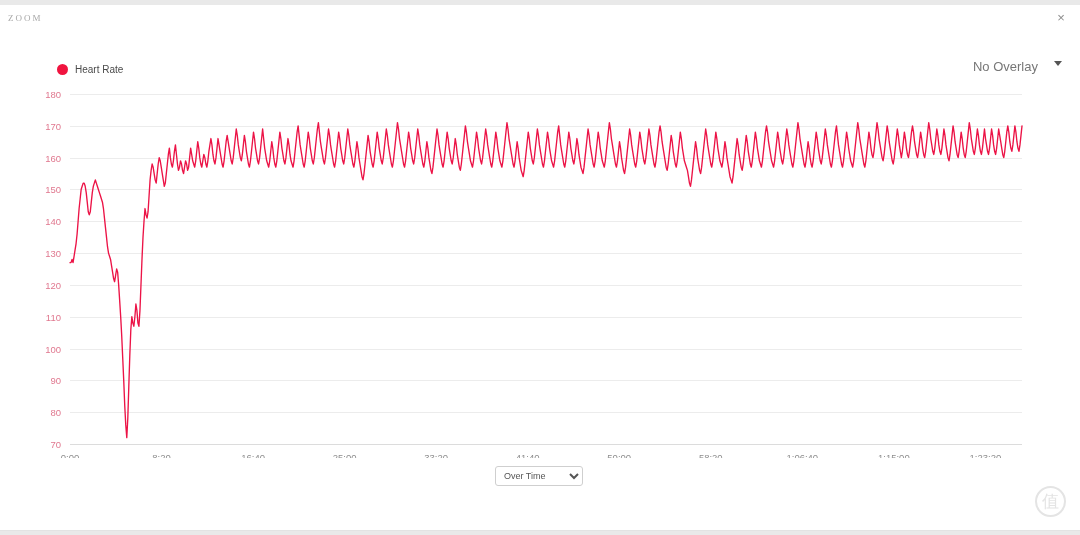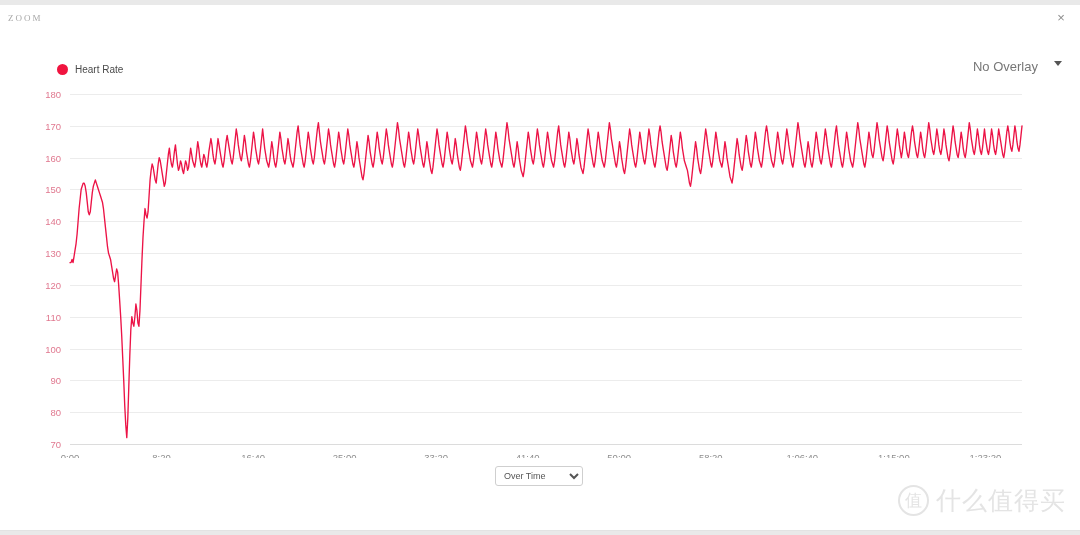--- a/index.html
+++ b/index.html
@@ -276,17 +276,16 @@
             <text x="985.3846153846154" y="378" class="xtick">1:23:20</text>
           </g>
         <path id="hr-path" class="hr-line" d="M70.00 179.64 L71.01 179.64 L72.03 176.45 L73.04 179.64 L74.06 173.27 L75.07 166.91 L76.08 160.55 L77.10 151.00 L78.11 138.27 L79.12 125.55 L80.14 116.00 L81.15 106.45 L82.17 103.27 L83.18 100.09 L84.19 100.09 L85.21 103.27 L86.22 109.64 L87.24 119.18 L88.25 128.73 L89.26 131.91 L90.28 128.73 L91.29 119.18 L92.30 109.64 L93.32 103.27 L94.33 100.09 L95.35 96.91 L96.36 100.09 L97.37 103.27 L98.39 106.45 L99.40 109.64 L100.42 112.82 L101.43 116.00 L102.44 119.18 L103.46 125.55 L104.47 135.09 L105.48 144.64 L106.50 154.18 L107.51 163.73 L108.53 170.09 L109.54 173.27 L110.55 176.45 L111.57 182.82 L112.58 189.18 L113.60 195.55 L114.61 198.73 L115.62 192.36 L116.64 186.00 L117.65 189.18 L118.66 201.91 L119.68 217.82 L120.69 233.73 L121.71 252.82 L122.72 275.09 L123.73 297.36 L124.75 322.82 L125.76 341.91 L126.78 354.64 L127.79 335.55 L128.80 303.73 L129.82 271.91 L130.83 246.45 L131.84 233.73 L132.86 240.09 L133.87 243.27 L134.89 233.73 L135.90 221.00 L136.91 227.36 L137.93 240.09 L138.94 243.27 L139.96 227.36 L140.97 201.91 L141.98 176.45 L143.00 154.18 L144.01 138.27 L145.02 125.55 L146.04 131.91 L147.05 135.09 L148.07 128.73 L149.08 112.82 L150.09 96.91 L151.11 87.36 L152.12 81.00 L153.14 84.18 L154.15 90.55 L155.16 96.91 L156.18 100.09 L157.19 90.55 L158.20 81.00 L159.22 74.64 L160.23 77.82 L161.25 84.18 L162.26 90.55 L163.27 96.91 L164.29 103.27 L165.30 100.09 L166.32 90.55 L167.33 81.00 L168.34 71.45 L169.36 65.09 L170.37 74.64 L171.38 81.00 L172.40 84.18 L173.41 77.82 L174.43 68.27 L175.44 61.91 L176.45 71.45 L177.47 81.00 L178.48 87.36 L179.50 84.18 L180.51 77.82 L181.52 81.00 L182.54 87.36 L183.55 90.55 L184.56 84.18 L185.58 77.82 L186.59 81.00 L187.61 87.36 L188.62 84.18 L189.63 74.64 L190.65 65.09 L191.66 71.45 L192.68 77.82 L193.69 81.00 L194.70 84.18 L195.72 77.82 L196.73 68.27 L197.74 58.73 L198.76 65.09 L199.77 74.64 L200.79 81.00 L201.80 84.18 L202.81 77.82 L203.83 71.45 L204.84 74.64 L205.86 81.00 L206.87 84.18 L207.88 77.82 L208.90 68.27 L209.91 61.91 L210.92 55.55 L211.94 61.91 L212.95 71.45 L213.97 77.82 L214.98 81.00 L215.99 74.64 L217.01 65.09 L218.02 55.55 L219.04 61.91 L220.05 68.27 L221.06 74.64 L222.08 81.00 L223.09 84.18 L224.10 77.82 L225.12 68.27 L226.13 58.73 L227.15 52.36 L228.16 58.73 L229.17 65.09 L230.19 71.45 L231.20 77.82 L232.22 81.00 L233.23 74.64 L234.24 65.09 L235.26 55.55 L236.27 46.00 L237.28 52.36 L238.30 61.91 L239.31 68.27 L240.33 74.64 L241.34 77.82 L242.35 71.45 L243.37 61.91 L244.38 52.36 L245.40 58.73 L246.41 68.27 L247.42 74.64 L248.44 81.00 L249.45 84.18 L250.46 77.82 L251.48 68.27 L252.49 58.73 L253.51 49.18 L254.52 55.55 L255.53 65.09 L256.55 71.45 L257.56 77.82 L258.58 81.00 L259.59 74.64 L260.60 65.09 L261.62 55.55 L262.63 46.00 L263.64 55.55 L264.66 65.09 L265.67 71.45 L266.69 77.82 L267.70 81.00 L268.71 84.18 L269.73 77.82 L270.74 68.27 L271.76 58.73 L272.77 65.09 L273.78 74.64 L274.80 81.00 L275.81 84.18 L276.82 77.82 L277.84 68.27 L278.85 58.73 L279.87 49.18 L280.88 55.55 L281.89 65.09 L282.91 71.45 L283.92 77.82 L284.94 81.00 L285.95 74.64 L286.96 65.09 L287.98 55.55 L288.99 61.91 L290.00 71.45 L291.02 77.82 L292.03 81.00 L293.05 84.18 L294.06 77.82 L295.07 68.27 L296.09 58.73 L297.10 49.18 L298.12 42.82 L299.13 52.36 L300.14 61.91 L301.16 68.27 L302.17 74.64 L303.18 81.00 L304.20 84.18 L305.21 77.82 L306.23 68.27 L307.24 58.73 L308.25 49.18 L309.27 55.55 L310.28 65.09 L311.29 71.45 L312.31 77.82 L313.32 81.00 L314.34 74.64 L315.35 65.09 L316.36 55.55 L317.38 46.00 L318.39 39.64 L319.41 49.18 L320.42 58.73 L321.43 65.09 L322.45 71.45 L323.46 77.82 L324.47 81.00 L325.49 74.64 L326.50 65.09 L327.52 55.55 L328.53 46.00 L329.54 52.36 L330.56 61.91 L331.57 68.27 L332.59 74.64 L333.60 81.00 L334.61 84.18 L335.63 77.82 L336.64 68.27 L337.65 58.73 L338.67 49.18 L339.68 55.55 L340.70 65.09 L341.71 71.45 L342.72 77.82 L343.74 81.00 L344.75 74.64 L345.77 65.09 L346.78 55.55 L347.79 46.00 L348.81 52.36 L349.82 61.91 L350.83 68.27 L351.85 74.64 L352.86 81.00 L353.88 84.18 L354.89 77.82 L355.90 68.27 L356.92 58.73 L357.93 65.09 L358.95 74.64 L359.96 81.00 L360.97 87.36 L361.99 93.73 L363.00 96.91 L364.01 90.55 L365.03 81.00 L366.04 71.45 L367.06 61.91 L368.07 52.36 L369.08 58.73 L370.10 68.27 L371.11 74.64 L372.13 81.00 L373.14 84.18 L374.15 77.82 L375.17 68.27 L376.18 58.73 L377.19 49.18 L378.21 55.55 L379.22 65.09 L380.24 71.45 L381.25 77.82 L382.26 81.00 L383.28 74.64 L384.29 65.09 L385.31 55.55 L386.32 46.00 L387.33 52.36 L388.35 61.91 L389.36 68.27 L390.37 74.64 L391.39 81.00 L392.40 84.18 L393.42 77.82 L394.43 68.27 L395.44 58.73 L396.46 49.18 L397.47 39.64 L398.49 46.00 L399.50 55.55 L400.51 61.91 L401.53 68.27 L402.54 74.64 L403.55 81.00 L404.57 84.18 L405.58 77.82 L406.60 68.27 L407.61 58.73 L408.62 49.18 L409.64 55.55 L410.65 65.09 L411.67 71.45 L412.68 77.82 L413.69 81.00 L414.71 74.64 L415.72 65.09 L416.73 55.55 L417.75 46.00 L418.76 52.36 L419.78 61.91 L420.79 68.27 L421.80 74.64 L422.82 81.00 L423.83 84.18 L424.85 77.82 L425.86 68.27 L426.87 58.73 L427.89 65.09 L428.90 74.64 L429.91 81.00 L430.93 87.36 L431.94 90.55 L432.96 84.18 L433.97 74.64 L434.98 65.09 L436.00 55.55 L437.01 46.00 L438.03 52.36 L439.04 61.91 L440.05 68.27 L441.07 74.64 L442.08 81.00 L443.09 84.18 L444.11 77.82 L445.12 68.27 L446.14 58.73 L447.15 49.18 L448.16 55.55 L449.18 65.09 L450.19 71.45 L451.21 77.82 L452.22 81.00 L453.23 74.64 L454.25 65.09 L455.26 55.55 L456.27 61.91 L457.29 71.45 L458.30 77.82 L459.32 84.18 L460.33 87.36 L461.34 81.00 L462.36 71.45 L463.37 61.91 L464.39 52.36 L465.40 42.82 L466.41 49.18 L467.43 58.73 L468.44 65.09 L469.45 71.45 L470.47 77.82 L471.48 81.00 L472.50 84.18 L473.51 77.82 L474.52 68.27 L475.54 58.73 L476.55 49.18 L477.57 55.55 L478.58 65.09 L479.59 71.45 L480.61 77.82 L481.62 81.00 L482.63 74.64 L483.65 65.09 L484.66 55.55 L485.68 46.00 L486.69 52.36 L487.70 61.91 L488.72 68.27 L489.73 74.64 L490.75 81.00 L491.76 84.18 L492.77 77.82 L493.79 68.27 L494.80 58.73 L495.81 49.18 L496.83 55.55 L497.84 65.09 L498.86 71.45 L499.87 77.82 L500.88 81.00 L501.90 84.18 L502.91 77.82 L503.93 68.27 L504.94 58.73 L505.95 49.18 L506.97 39.64 L507.98 46.00 L508.99 55.55 L510.01 61.91 L511.02 68.27 L512.04 74.64 L513.05 81.00 L514.06 84.18 L515.08 77.82 L516.09 68.27 L517.11 58.73 L518.12 65.09 L519.13 74.64 L520.15 81.00 L521.16 87.36 L522.17 90.55 L523.19 93.73 L524.20 87.36 L525.22 77.82 L526.23 68.27 L527.24 58.73 L528.26 49.18 L529.27 55.55 L530.29 65.09 L531.30 71.45 L532.31 77.82 L533.33 81.00 L534.34 74.64 L535.35 65.09 L536.37 55.55 L537.38 46.00 L538.40 52.36 L539.41 61.91 L540.42 68.27 L541.44 74.64 L542.45 81.00 L543.47 84.18 L544.48 77.82 L545.49 68.27 L546.51 58.73 L547.52 49.18 L548.53 55.55 L549.55 65.09 L550.56 71.45 L551.58 77.82 L552.59 81.00 L553.60 84.18 L554.62 77.82 L555.63 68.27 L556.65 58.73 L557.66 49.18 L558.67 42.82 L559.69 52.36 L560.70 61.91 L561.71 68.27 L562.73 74.64 L563.74 81.00 L564.76 84.18 L565.77 77.82 L566.78 68.27 L567.80 58.73 L568.81 49.18 L569.83 55.55 L570.84 65.09 L571.85 71.45 L572.87 77.82 L573.88 81.00 L574.89 74.64 L575.91 65.09 L576.92 55.55 L577.94 61.91 L578.95 71.45 L579.96 77.82 L580.98 84.18 L581.99 87.36 L583.01 90.55 L584.02 84.18 L585.03 74.64 L586.05 65.09 L587.06 55.55 L588.07 46.00 L589.09 52.36 L590.10 61.91 L591.12 68.27 L592.13 74.64 L593.14 81.00 L594.16 84.18 L595.17 77.82 L596.19 68.27 L597.20 58.73 L598.21 49.18 L599.23 55.55 L600.24 65.09 L601.25 71.45 L602.27 77.82 L603.28 81.00 L604.30 84.18 L605.31 77.82 L606.32 68.27 L607.34 58.73 L608.35 49.18 L609.37 39.64 L610.38 46.00 L611.39 55.55 L612.41 61.91 L613.42 68.27 L614.43 74.64 L615.45 81.00 L616.46 84.18 L617.48 77.82 L618.49 68.27 L619.50 58.73 L620.52 65.09 L621.53 74.64 L622.55 81.00 L623.56 87.36 L624.57 90.55 L625.59 84.18 L626.60 74.64 L627.61 65.09 L628.63 55.55 L629.64 46.00 L630.66 52.36 L631.67 61.91 L632.68 68.27 L633.70 74.64 L634.71 81.00 L635.73 84.18 L636.74 77.82 L637.75 68.27 L638.77 58.73 L639.78 49.18 L640.79 55.55 L641.81 65.09 L642.82 71.45 L643.84 77.82 L644.85 81.00 L645.86 74.64 L646.88 65.09 L647.89 55.55 L648.91 46.00 L649.92 52.36 L650.93 61.91 L651.95 68.27 L652.96 74.64 L653.97 81.00 L654.99 84.18 L656.00 77.82 L657.02 68.27 L658.03 58.73 L659.04 49.18 L660.06 42.82 L661.07 49.18 L662.09 58.73 L663.10 65.09 L664.11 71.45 L665.13 77.82 L666.14 84.18 L667.15 87.36 L668.17 81.00 L669.18 71.45 L670.20 61.91 L671.21 52.36 L672.22 58.73 L673.24 68.27 L674.25 74.64 L675.27 81.00 L676.28 84.18 L677.29 77.82 L678.31 68.27 L679.32 58.73 L680.33 49.18 L681.35 55.55 L682.36 65.09 L683.38 71.45 L684.39 77.82 L685.40 81.00 L686.42 84.18 L687.43 87.36 L688.45 93.73 L689.46 100.09 L690.47 103.27 L691.49 96.91 L692.50 87.36 L693.51 77.82 L694.53 68.27 L695.54 58.73 L696.56 65.09 L697.57 74.64 L698.58 81.00 L699.60 87.36 L700.61 90.55 L701.63 84.18 L702.64 74.64 L703.65 65.09 L704.67 55.55 L705.68 46.00 L706.69 52.36 L707.71 61.91 L708.72 68.27 L709.74 74.64 L710.75 81.00 L711.76 84.18 L712.78 77.82 L713.79 68.27 L714.81 58.73 L715.82 49.18 L716.83 55.55 L717.85 65.09 L718.86 71.45 L719.87 77.82 L720.89 81.00 L721.90 84.18 L722.92 77.82 L723.93 68.27 L724.94 58.73 L725.96 65.09 L726.97 74.64 L727.99 81.00 L729.00 87.36 L730.01 93.73 L731.03 96.91 L732.04 100.09 L733.05 93.73 L734.07 84.18 L735.08 74.64 L736.10 65.09 L737.11 55.55 L738.12 61.91 L739.14 71.45 L740.15 77.82 L741.17 84.18 L742.18 87.36 L743.19 81.00 L744.21 71.45 L745.22 61.91 L746.23 52.36 L747.25 58.73 L748.26 68.27 L749.28 74.64 L750.29 81.00 L751.30 84.18 L752.32 77.82 L753.33 68.27 L754.35 58.73 L755.36 49.18 L756.37 55.55 L757.39 65.09 L758.40 71.45 L759.41 77.82 L760.43 81.00 L761.44 84.18 L762.46 77.82 L763.47 68.27 L764.48 58.73 L765.50 49.18 L766.51 42.82 L767.53 49.18 L768.54 58.73 L769.55 65.09 L770.57 71.45 L771.58 77.82 L772.59 81.00 L773.61 84.18 L774.62 77.82 L775.64 68.27 L776.65 58.73 L777.66 49.18 L778.68 55.55 L779.69 65.09 L780.71 71.45 L781.72 77.82 L782.73 81.00 L783.75 74.64 L784.76 65.09 L785.77 55.55 L786.79 46.00 L787.80 52.36 L788.82 61.91 L789.83 68.27 L790.84 74.64 L791.86 81.00 L792.87 84.18 L793.88 77.82 L794.90 68.27 L795.91 58.73 L796.93 49.18 L797.94 39.64 L798.95 46.00 L799.97 55.55 L800.98 61.91 L802.00 68.27 L803.01 74.64 L804.02 81.00 L805.04 84.18 L806.05 77.82 L807.06 68.27 L808.08 58.73 L809.09 65.09 L810.11 74.64 L811.12 81.00 L812.13 84.18 L813.15 77.82 L814.16 68.27 L815.18 58.73 L816.19 49.18 L817.20 55.55 L818.22 65.09 L819.23 71.45 L820.24 77.82 L821.26 81.00 L822.27 74.64 L823.29 65.09 L824.30 55.55 L825.31 46.00 L826.33 52.36 L827.34 61.91 L828.36 68.27 L829.37 74.64 L830.38 81.00 L831.40 84.18 L832.41 77.82 L833.42 68.27 L834.44 58.73 L835.45 49.18 L836.47 42.82 L837.48 52.36 L838.49 61.91 L839.51 68.27 L840.52 74.64 L841.54 81.00 L842.55 84.18 L843.56 77.82 L844.58 68.27 L845.59 58.73 L846.60 49.18 L847.62 55.55 L848.63 65.09 L849.65 71.45 L850.66 77.82 L851.67 81.00 L852.69 84.18 L853.70 77.82 L854.72 68.27 L855.73 58.73 L856.74 49.18 L857.76 39.64 L858.77 46.00 L859.78 55.55 L860.80 61.91 L861.81 68.27 L862.83 74.64 L863.84 81.00 L864.85 84.18 L865.87 77.82 L866.88 68.27 L867.90 58.73 L868.91 49.18 L869.92 55.55 L870.94 65.09 L871.95 71.45 L872.96 74.64 L873.98 68.27 L874.99 58.73 L876.01 49.18 L877.02 39.64 L878.03 46.00 L879.05 55.55 L880.06 61.91 L881.08 68.27 L882.09 74.64 L883.10 77.82 L884.12 71.45 L885.13 61.91 L886.14 52.36 L887.16 42.82 L888.17 49.18 L889.19 58.73 L890.20 65.09 L891.21 71.45 L892.23 77.82 L893.24 81.00 L894.26 74.64 L895.27 65.09 L896.28 55.55 L897.30 46.00 L898.31 52.36 L899.32 61.91 L900.34 68.27 L901.35 74.64 L902.37 68.27 L903.38 58.73 L904.39 49.18 L905.41 55.55 L906.42 65.09 L907.44 71.45 L908.45 74.64 L909.46 68.27 L910.48 58.73 L911.49 49.18 L912.50 42.82 L913.52 49.18 L914.53 58.73 L915.55 65.09 L916.56 71.45 L917.57 74.64 L918.59 68.27 L919.60 58.73 L920.62 49.18 L921.63 55.55 L922.64 65.09 L923.66 71.45 L924.67 74.64 L925.68 68.27 L926.70 58.73 L927.71 49.18 L928.73 39.64 L929.74 46.00 L930.75 55.55 L931.77 61.91 L932.78 68.27 L933.80 71.45 L934.81 65.09 L935.82 55.55 L936.84 46.00 L937.85 52.36 L938.86 61.91 L939.88 68.27 L940.89 71.45 L941.91 65.09 L942.92 55.55 L943.93 46.00 L944.95 52.36 L945.96 61.91 L946.98 68.27 L947.99 74.64 L949.00 77.82 L950.02 71.45 L951.03 61.91 L952.04 52.36 L953.06 42.82 L954.07 49.18 L955.09 58.73 L956.10 65.09 L957.11 71.45 L958.13 74.64 L959.14 68.27 L960.16 58.73 L961.17 49.18 L962.18 55.55 L963.20 65.09 L964.21 71.45 L965.22 74.64 L966.24 68.27 L967.25 58.73 L968.27 49.18 L969.28 39.64 L970.29 46.00 L971.31 55.55 L972.32 61.91 L973.34 68.27 L974.35 71.45 L975.36 65.09 L976.38 55.55 L977.39 46.00 L978.40 52.36 L979.42 61.91 L980.43 68.27 L981.45 71.45 L982.46 65.09 L983.47 55.55 L984.49 46.00 L985.50 55.55 L986.52 61.91 L987.53 68.27 L988.54 71.45 L989.56 65.09 L990.57 55.55 L991.58 46.00 L992.60 52.36 L993.61 61.91 L994.63 68.27 L995.64 71.45 L996.65 65.09 L997.67 55.55 L998.68 46.00 L999.70 52.36 L1000.71 58.73 L1001.72 65.09 L1002.74 71.45 L1003.75 74.64 L1004.76 68.27 L1005.78 58.73 L1006.79 49.18 L1007.81 42.82 L1008.82 49.18 L1009.83 58.73 L1010.85 65.09 L1011.86 68.27 L1012.88 61.91 L1013.89 52.36 L1014.90 42.82 L1015.92 49.18 L1016.93 58.73 L1017.94 65.09 L1018.96 68.27 L1019.97 61.91 L1020.99 52.36 L1022.00 42.82"></path>
       </svg>
     </div>
 
     <select class="mode-select" id="mode-select"><option value="Over Time">Over Time</option></select>
 
     <div class="watermark">
       <div class="wm-circle">值</div>
-      <div class="wm-text">什么值得买</div>
     </div>
 
   </div>
 </div>
 
 </body></html>

